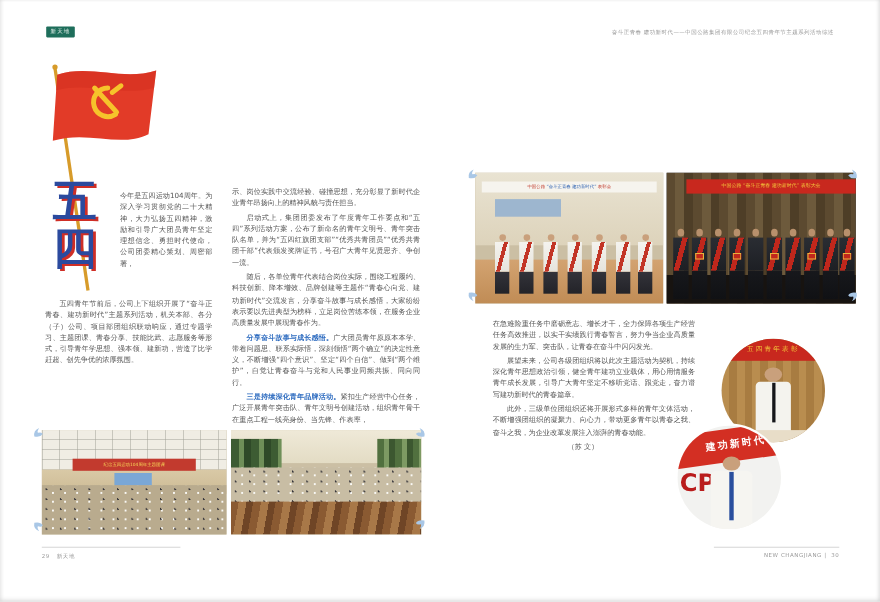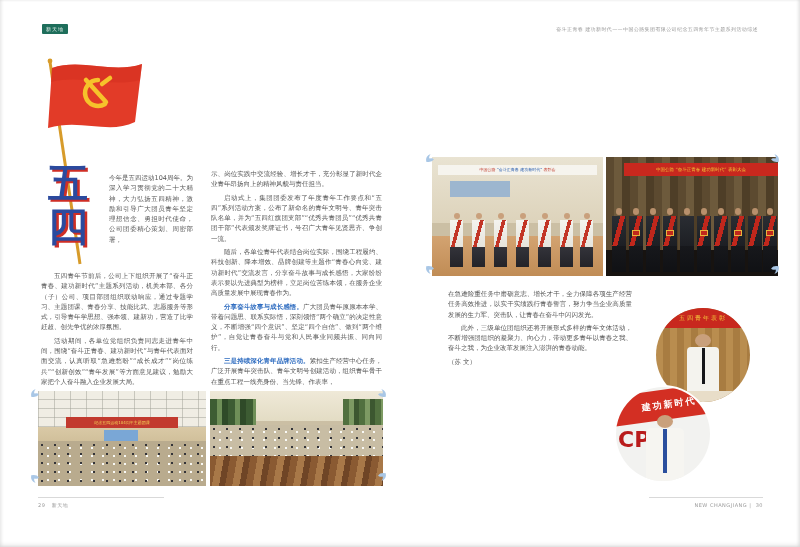--- a/index.html
+++ b/index.html
@@ -12,21 +12,21 @@
         color:#eaf4ef;font-size:5px;line-height:10px;text-align:center;letter-spacing:1px;}
   .runhead{right:42px;top:26px;font-size:5px;color:#9a9a9a;letter-spacing:.4px;}
   
   .wusi{left:33px;top:162px;width:70px;text-align:center;line-height:43px;
         font-weight:bold;font-size:40px;color:#2b4a9e;text-shadow:2.5px 2px 0 #cf2e26;}
   
   .txt{font-size:6.5px;line-height:10.3px;text-align:justify;color:#555;overflow:hidden;}
   .txt p{margin:3px;text-indent:2em;}
   .txt p.noind{text-indent:0;}
   .lead{color:#2e6cc0;font-weight:bold;}
-  .byline{display:block;text-align:left;padding-right:20px;text-indent:0;}
+  .byline{display:block;text-align:center;padding-right:20px;text-indent:0;}
   
   .fline{height:1px;background:#d9d9d9;}
   .ftxt{font-size:5px;color:#9a9a9a;letter-spacing:.5px;}
   
   .ph{position:absolute;overflow:hidden;background:#cbbfa4;}
   .ph .abs{position:absolute;}
   .crowd{background-image:
       radial-gradient(circle 1.6px at 4px 4px, rgba(45,45,52,.95) 55%, transparent 60%),
       radial-gradient(circle 1.8px at 10px 7px, rgba(252,252,250,.95) 55%, transparent 62%);
       background-size:13px 9px,11px 8px;}
@@ -79,25 +79,24 @@
     <div>五</div>
     <div>四</div>
   </div>
 
   <div class="abs txt" style="left:106px;top:170px;width:90px;height:93px;">
     <p class="noind">今年是五四运动104周年。为深入学习贯彻党的二十大精神，大力弘扬五四精神，激励和引导广大团员青年坚定理想信念、勇担时代使命，公司团委精心策划、周密部署，</p>
   </div>
 
   <div class="abs txt" style="left:38px;top:268px;width:158px;height:123px;">
     <p>五四青年节前后，公司上下组织开展了“奋斗正青春、建功新时代”主题系列活动，机关本部、各分（子）公司、项目部团组织联动响应，通过专题学习、主题团课、青春分享、技能比武、志愿服务等形式，引导青年学思想、强本领、建新功，营造了比学赶超、创先争优的浓厚氛围。</p>
-    <p>活动期间，各单位党组织负责同志走进青年中间，围绕“奋斗正青春、建功新时代”与青年代表面对面交流，认真听取“急难愁盼”“成长成才”“岗位练兵”“创新创效”“青年发展”等方面意见建议，勉励大家把个人奋斗融入企业发展大局。</p>
   </div>
 
   <div class="abs txt" style="left:208px;top:166px;width:177px;height:226px;">
-    <p class="noind">示、岗位实践中交流经验、增长才干，充分彰显了新时代企业青年昂扬向上的精神风貌与责任担当。</p>
+    <p class="noind">示、岗位实践中交流经验、碰撞思想，充分彰显了新时代企业青年昂扬向上的精神风貌与责任担当。</p>
     <p>启动式上，集团团委发布了年度青年工作要点和“五四”系列活动方案，公布了新命名的青年文明号、青年突击队名单，并为“五四红旗团支部”“优秀共青团员”“优秀共青团干部”代表颁发奖牌证书，号召广大青年见贤思齐、争创一流。</p>
     <p>随后，各单位青年代表结合岗位实际，围绕工程履约、科技创新、降本增效、品牌创建等主题作“青春心向党、建功新时代”交流发言，分享奋斗故事与成长感悟，大家纷纷表示要以先进典型为榜样，立足岗位苦练本领，在服务企业高质量发展中展现青春作为。</p>
     <p><span class="lead">分享奋斗故事与成长感悟。</span><span>广大团员青年原原本本学、带着问题思、联系实际悟，深刻领悟“两个确立”的决定性意义，不断增强“四个意识”、坚定“四个自信”、做到“两个维护”，自觉让青春奋斗与党和人民事业同频共振、同向同行。</span></p>
     <p><span class="lead">三是持续深化青年品牌活动。</span><span>紧扣生产经营中心任务，广泛开展青年突击队、青年文明号创建活动，组织青年骨干在重点工程一线亮身份、当先锋、作表率，</span></p>
   </div>
 
   <div class="ph" style="left:38px;top:391px;width:168px;height:95px;">
     <div class="abs grid" style="left:0;top:0;right:0;height:36px;background-color:#f0ede4;"></div>
     <div class="abs" style="left:0;top:36px;right:0;height:22px;background:linear-gradient(#d9c9a6,#cdbb95);"></div>
     <div class="abs bannertext" style="left:28px;top:26px;width:112px;height:11px;background:#c23a2e;color:#f7d657;text-align:center;line-height:11px;">纪念五四运动104周年主题团课</div>
@@ -172,20 +171,21 @@
       </svg></span>
   <span class="qw" style="left:424px;top:268px;transform:scaleY(-1);"><svg class="q" viewBox="0 0 10 10">
         <path d="M2 8 Q1 3 6 1 Q4 4 5 5 Q8 4 9 6 Q7 9 2 8 Z"></path>
       </svg></span>
   <span class="qw" style="left:770px;top:268px;transform:scale(-1,-1);"><svg class="q" viewBox="0 0 10 10">
         <path d="M2 8 Q1 3 6 1 Q4 4 5 5 Q8 4 9 6 Q7 9 2 8 Z"></path>
       </svg></span>
 
   <div class="abs txt" style="left:445px;top:286px;width:190px;height:202px;">
     <p class="noind">在急难险重任务中磨砺意志、增长才干，全力保障各项生产经营任务高效推进，以实干实绩践行青春誓言，努力争当企业高质量发展的生力军、突击队，让青春在奋斗中闪闪发光。</p>
+    <p>展望未来，公司各级团组织将以此次主题活动为契机，持续深化青年思想政治引领，健全青年建功立业载体，用心用情服务青年成长发展，引导广大青年坚定不移听党话、跟党走，奋力谱写建功新时代的青春篇章。</p>
     <p>此外，三级单位团组织还将开展形式多样的青年文体活动，不断增强团组织的凝聚力、向心力，带动更多青年以青春之我、奋斗之我，为企业改革发展注入澎湃的青春动能。</p>
     <p>
         <span class="byline">（苏 文）</span>
       </p>
   </div>
 
   <div class="circ wood" style="left:656px;top:308px;width:94px;height:94px;">
     <div class="abs bannertext" style="left:0;top:0;right:0;height:20px;background:#c8281e;color:#f3c53a;text-align:center;line-height:20px;font-size:6px;letter-spacing:2px;">五四青年表彰</div>
     <div class="abs" style="left:39px;top:26px;width:16px;height:13px;border-radius:50%;background:#c9a07c;"></div>
     <div class="abs" style="left:31px;top:39px;width:32px;height:46px;background:#f4f3ee;border-radius:4px 4px 0 0;"></div>

